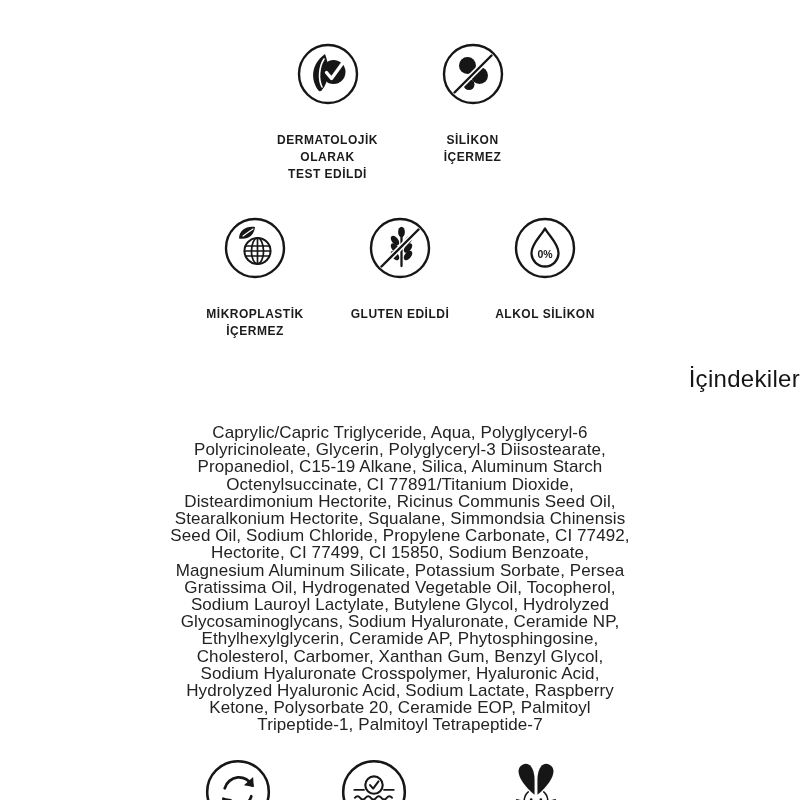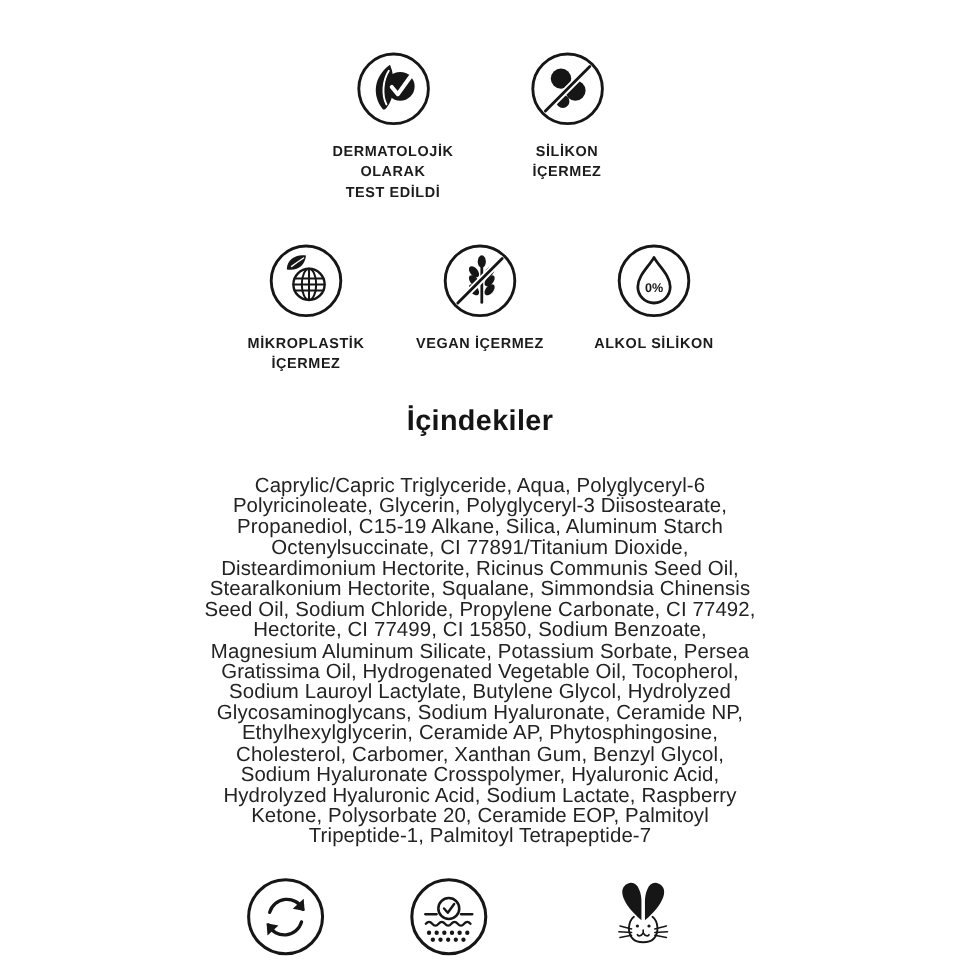--- a/index.html
+++ b/index.html
@@ -5,27 +5,27 @@
   html,body{margin:0;padding:0;background:#fff;}
   .canvas{
     position:relative;width:800px;height:800px;background:#fff;overflow:hidden;
     font-family:"Liberation Sans", sans-serif;color:#161616;padding-top:42px;box-sizing:border-box;
   }
   .row{display:flex;justify-content:center;}
   .cell{width:145px;display:flex;flex-direction:column;align-items:center;}
   .row3 .cell{width:136px;}
   .ic{display:block;line-height:0;}
   .lbl{
-    margin-top:12px;font-size:12px;font-weight:bold;line-height:1.4;
+    margin-top:26px;font-size:12px;font-weight:bold;line-height:1.4;
     letter-spacing:.5px;text-align:center;white-space:pre-line;color:#1b1b1b;
   }
   .row2{margin-top:34px;}
   h2.heading{
-    margin:24px 0 0;text-align:center;font-size:24px;line-height:30px;
-    font-weight:bold;letter-spacing:.3px;color:#151515;
+    margin:24px 0 0;text-align:right;font-size:24px;line-height:30px;
+    font-weight:normal;letter-spacing:.3px;color:#151515;
   }
   .ingredients{
     margin:30px auto 0;width:604px;text-align:center;font-size:17px;
     line-height:17.2px;letter-spacing:.1px;color:#232323;white-space:pre-line;
   }
   .row3{margin-top:24px;align-items:flex-start;}
   svg .ring{fill:none;stroke:#161616;stroke-width:2.4;}
   svg .ink{fill:#161616;}
   svg .st{fill:none;stroke:#161616;stroke-linecap:round;stroke-linejoin:round;}
   svg .wt{fill:none;stroke:#ffffff;stroke-linecap:round;stroke-linejoin:round;}
@@ -107,21 +107,21 @@
           <ellipse class="ink" cx="27" cy="24.5" rx="3.2" ry="5.4" transform="rotate(-40 27 24.5)"></ellipse>
           <ellipse class="ink" cx="40" cy="24.5" rx="3.2" ry="5.4" transform="rotate(40 40 24.5)"></ellipse>
           <ellipse class="ink" cx="27" cy="32" rx="3.2" ry="5.4" transform="rotate(-40 27 32)"></ellipse>
           <ellipse class="ink" cx="40" cy="32" rx="3.2" ry="5.4" transform="rotate(40 40 32)"></ellipse>
           <ellipse class="ink" cx="27" cy="39.5" rx="3.2" ry="5.4" transform="rotate(-40 27 39.5)"></ellipse>
           <ellipse class="ink" cx="40" cy="39.5" rx="3.2" ry="5.4" transform="rotate(40 40 39.5)"></ellipse>
           <line class="wt" x1="47" y1="17" x2="17" y2="47" stroke-width="5.5"></line>
           <line class="st" x1="50.5" y1="13.5" x2="13.5" y2="50.5" stroke-width="2.4"></line>
         </svg>
       </span>
-      <span class="lbl">VEGAN İÇERMEZ</span>
+      <span class="lbl">GLUTEN EDİLDİ</span>
     </div>
 
     <div class="cell">
       <span class="ic">
         <svg width="64" height="64" viewBox="0 0 64 64">
           <circle class="ring" cx="32" cy="32" r="29"></circle>
           <path class="st" stroke-width="2.3" d="M32,12.5 C36,20 45.5,27.5 45.5,37 C45.5,44.5 39.5,50.5 32,50.5 C24.5,50.5 18.5,44.5 18.5,37 C18.5,27.5 28,20 32,12.5 Z"></path>
           <text x="32" y="41.5" text-anchor="middle" font-size="10.5" font-weight="bold" fill="#161616" font-family="Liberation Sans, sans-serif">0%</text>
         </svg>
       </span>

